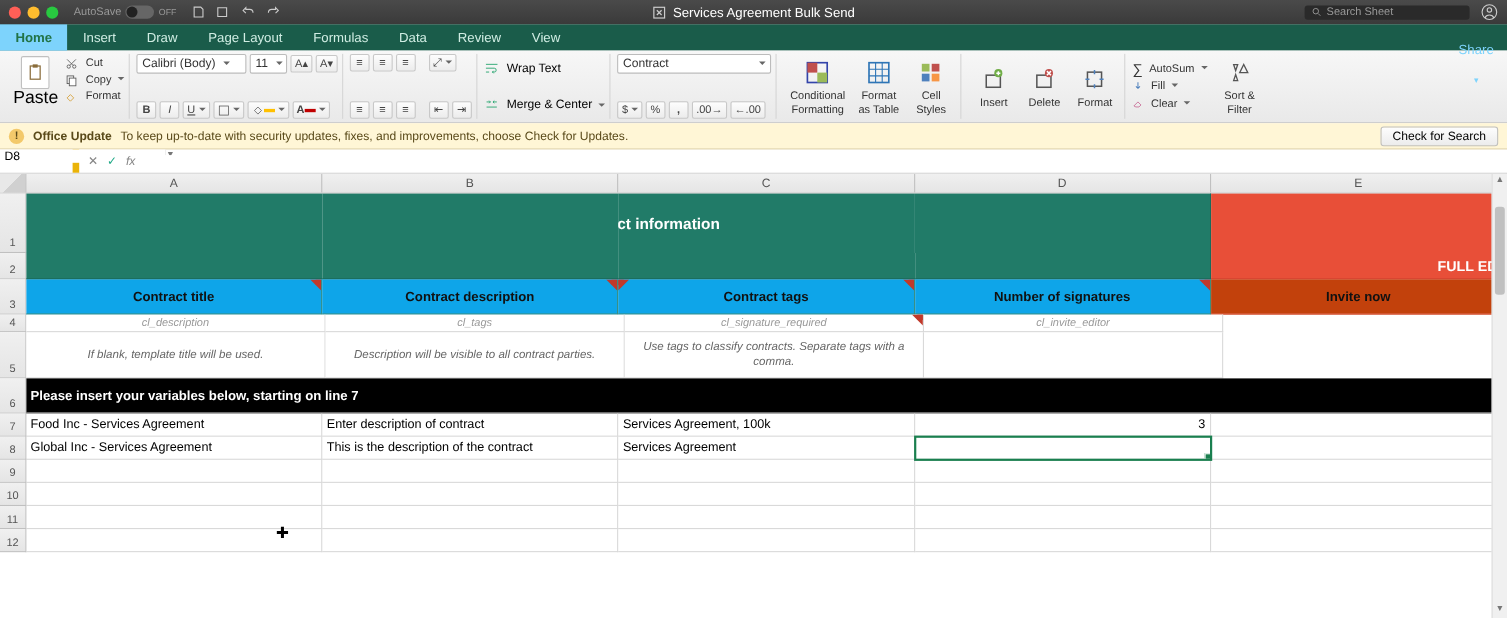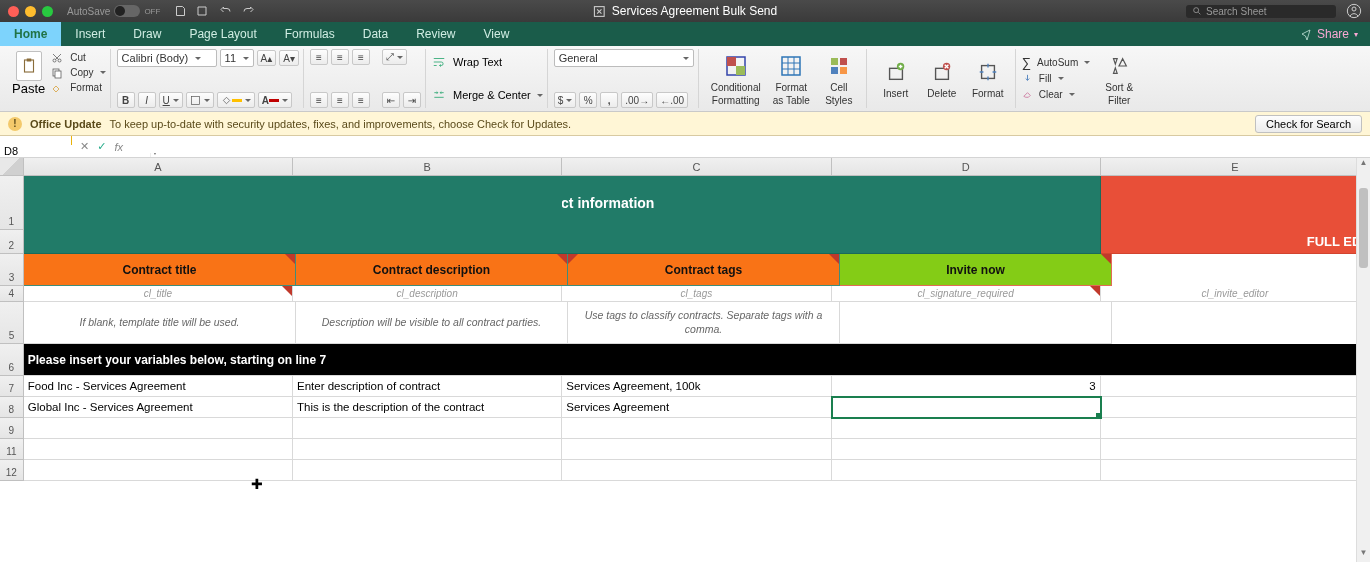--- a/index.html
+++ b/index.html
@@ -15,21 +15,21 @@
 .title-center { position:absolute; left:50%; transform:translateX(-50%); display:flex; align-items:center; gap:6px; color:#fff; font-size:12px; }
 .title-right { margin-left:auto; display:flex; align-items:center; gap:10px; }
 .search-sheet { background:#2a2a2a; border-radius:3px; padding:1px 6px; min-width:150px; font-size:10px; color:#999; display:flex; align-items:center; gap:4px; }
 .qat { display:flex; gap:10px; margin-left:14px; }
 .qat svg, .titlebar svg { fill:#ccc; }
 
 
 .ribbon-tabs { height: 24px; background: #1a5c4a; display:flex; align-items:stretch; }
 .rtab { padding: 0 14px; color:#d0ede3; font-size:12px; display:flex; align-items:center; cursor:pointer; }
 .rtab.active { background:#7dd3fc; color:#217346; font-weight:600; }
-.share-area { margin-left:auto; color:#f9a8d4; padding:0 12px; display:flex; align-items:center; gap:5px; font-size:12px; }
+.share-area { margin-left:auto; color:#7dd3fc; padding:0 12px; display:flex; align-items:center; gap:16px; font-size:12px;flex-direction:column; }
 
 
 .ribbon { height: 66px; background: linear-gradient(#f7f7f7,#e9e9e9); border-bottom:1px solid #c9c9c9; display:flex; padding:3px 4px; gap:2px; }
 .group { display:flex; flex-direction:column; justify-content:space-between; padding:0 4px; border-right:1px solid #d5d5d5; }
 .group:last-child{border-right:none}
 .grow { display:flex; gap:3px; align-items:center; }
 .small-btn { height:16px; min-width:18px; border:1px solid #c8c8c8; background:linear-gradient(#fdfdfd,#ececec); border-radius:2px; display:flex; align-items:center; justify-content:center; font-size:10px; color:#444; padding:0 3px; }
 .big-btn { display:flex; flex-direction:column; align-items:center; justify-content:center; gap:2px; padding:2px 6px; font-size:10px; color:#333; min-width:46px; }
 .big-btn .icon-box { width:28px; height:28px; display:flex; align-items:center; justify-content:center; }
 .combo { height:18px; border:1px solid #bcbcbc; background:#fff; border-radius:2px; display:flex; align-items:center; padding:0 4px; font-size:11px; color:#333; gap:4px; }
@@ -39,43 +39,43 @@
 .paste-main{display:flex;flex-direction:column;align-items:center;padding:2px 4px}
 .paste-main .pi{width:26px;height:30px;border:1px solid #c0c0c0;border-radius:2px;background:#fff;display:flex;align-items:center;justify-content:center}
 
 
 .msgbar { height: 24px; background:#fff6d6; border-bottom:1px solid #d8caa2; display:flex; align-items:center; padding:0 8px; font-size:11px; color:#5a4a1a; gap:8px; }
 .msgbar .icon-warn{width:14px;height:14px;border-radius:50%;background:#f3c96b;color:#5a4a1a;display:flex;align-items:center;justify-content:center;font-weight:700;font-size:10px}
 .msgbar-btn{margin-left:auto;background:linear-gradient(#fdfdfd,#ececec);border:1px solid #c0c0c0;border-radius:3px;padding:2px 10px;font-size:11px}
 
 
 .fbar { height: 22px; border-bottom:1px solid #d4d4d4; display:flex; align-items:stretch; background:#fff; }
-.namebox { width:72px; border-right:1px solid #eab308; display:flex; align-items:flex-end; }
+.namebox { width:72px; border-right:6px solid #eab308; display:flex; align-items:flex-start; }
 .namebox input{flex:1;border:none;font-size:11px;padding:0 4px;outline:none}
 .namebox .dd{width:14px;text-align:center;color:#777;font-size:8px;border-left:1px solid #eee}
 .fx-area{display:flex;align-items:center;gap:8px;padding:0 8px;flex:1}
 .fx-btn{color:#888;font-size:11px}
 .fx-label{font-style:italic;color:#888;font-size:11px}
 
 
 .grid { position:relative; height: calc(562px - 22px - 24px - 66px - 24px - 22px); display:flex; flex-direction:column; overflow:hidden; }
 .col-headers { display:flex; height:18px; background:linear-gradient(#f0f0f0,#e5e5e5); border-bottom:1px solid #c0c0c0; }
 .corner{width:24px;border-right:1px solid #c0c0c0;background:linear-gradient(135deg,#e8e8e8 50%,#d0d0d0 50%)}
 .ch { border-right:1px solid #c0c0c0; text-align:center; font-size:11px; color:#555; line-height:18px; }
 .chA{width:272px}.chB{width:272px}.chC{width:272px}.chD{width:272px}.chE{width:272px}
 .rows{display:flex;flex-direction:column;flex:1;position:relative}
 .row { display:flex; align-items:stretch; }
 .rh { width:24px; background:linear-gradient(#f0f0f0,#e5e5e5); border-right:1px solid #c0c0c0; border-bottom:1px solid #c0c0c0; text-align:center; font-size:10px; color:#555; display:flex; align-items:flex-end; justify-content:center; padding-bottom:2px; }
 .cell { border-right:1px solid #d9d9d9; border-bottom:1px solid #d9d9d9; font-size:11.5px; padding:2px 4px; display:flex; align-items:center; overflow:hidden; white-space:nowrap; }
 .wA{width:272px}.wB{width:272px}.wC{width:272px}.wD{width:272px}.wE{width:272px}
 
 .hd-teal{background:#217b68;color:#fff;font-weight:600;justify-content:center;border-right-color:#1a6a5a;border-bottom-color:#1a6a5a}
 .hd-orange{background:#e84f38;color:#fff;font-weight:700;justify-content:center;border-right-color:#d2442f;border-bottom-color:#d2442f}
-.sub-teal{background:#f97316;color:#111;font-weight:600;justify-content:center;font-size:12px;border-right-color:#3f8d7a;border-bottom-color:#3f8d7a;position:relative}
-.sub-orange{background:#84cc16;color:#111;font-weight:600;justify-content:center;font-size:12px;border-right-color:#e26c56;border-bottom-color:#e26c56;position:relative}
+.sub-teal{background:#0ea5e9;color:#111;font-weight:600;justify-content:center;font-size:12px;border-right-color:#3f8d7a;border-bottom-color:#3f8d7a;position:relative}
+.sub-orange{background:#c2410c;color:#111;font-weight:600;justify-content:center;font-size:12px;border-right-color:#e26c56;border-bottom-color:#e26c56;position:relative}
 .note-cell{background:#fff;justify-content:center;font-size:10px;font-style:italic;color:#999;position:relative}
 .hint-cell{background:#fff;justify-content:center;font-size:10.5px;font-style:italic;color:#666;text-align:center;white-space:normal;line-height:1.25}
 .black-row{background:#000;color:#fff;font-weight:600;font-size:12px}
 .tri-tr::after{content:"";position:absolute;top:0;right:0;border:5px solid transparent;border-top-color:#c0392b;border-right-color:#c0392b}
 .tri-tl::before{content:"";position:absolute;top:0;left:0;border:5px solid transparent;border-top-color:#c0392b;border-left-color:#c0392b}
 .row-h-big{height:54px}.row-h-med{height:24px}.row-h-sm{height:21px}.row-h-hint{height:42px}
 .right{justify-content:flex-end}
 .sel-active{outline:2px solid #1a7f4f;outline-offset:-1px;position:relative;z-index:2}
 .sel-active::after{content:"";position:absolute;right:-3px;bottom:-3px;width:6px;height:6px;background:#1a7f4f;border:1px solid #fff}
 .cursor-cross{position:absolute;left:251px;top:300px;font-size:14px;color:#000;pointer-events:none}
@@ -166,21 +166,21 @@
 
   <div class="group">
     <div class="clip-split">
       <div class="paste-main">
         <div class="pi">
             <svg width="18" height="22" viewBox="0 0 24 24">
               <rect x="6" y="4" width="12" height="16" fill="none" stroke="#8a6d3b" stroke-width="1.5"></rect>
               <rect x="9" y="2" width="6" height="4" fill="#8a6d3b"></rect>
             </svg>
           </div>
-        <span style="font-size:13px">Paste</span>
+        <span style="font-size:16px">Paste</span>
       </div>
       <div class="lbl-stack" style="display:flex;flex-direction:column;gap:2px;padding-top:2px">
         <div class="grow">
             <svg width="12" height="12" viewBox="0 0 24 24">
               <circle cx="7" cy="17" r="3" fill="none" stroke="#555" stroke-width="1.5"></circle>
               <circle cx="17" cy="17" r="3" fill="none" stroke="#555" stroke-width="1.5"></circle>
               <path d="M9 15L20 4M15 15L4 4" stroke="#555" stroke-width="1.5"></path>
             </svg>
             <span style="font-size:10px;margin-left:4px">Cut</span>
           </div>
@@ -277,21 +277,21 @@
           <path d="M4 8h6l-2-2m2 2l-2 2M20 8h-6l2-2m-2 2l2 2M4 16h16" stroke="#3a7" stroke-width="1.5" fill="none"></path>
         </svg>
       <span style="font-size:11px;margin-left:4px">Merge &amp; Center</span>
         <span class="caret"></span>
     </div>
   </div>
 
   <div class="group">
     <div class="grow">
         <div class="combo" style="width:140px">
-          <span>General</span>
+          <span>Contract</span>
           <span class="caret" style="margin-left:auto"></span>
         </div>
       </div>
     <div class="grow">
       <div class="small-btn">$<span class="caret"></span></div>
       <div class="small-btn">%</div>
       <div class="small-btn">
           <b>,</b>
         </div>
       <div class="small-btn">.00→</div>
@@ -450,26 +450,26 @@
       <div class="cell wC hd-teal" style="border-right:none"></div>
       <div class="cell wD hd-teal"></div>
       <div class="cell wE hd-orange" style="justify-content:flex-end;font-size:13px">FULL EDI</div>
     </div>
 
     <div class="row" style="height:32px">
       <div class="rh">3</div>
       <div class="cell wA sub-teal tri-tr">Contract title</div>
       <div class="cell wB sub-teal tri-tr">Contract description</div>
       <div class="cell wC sub-teal tri-tr tri-tl">Contract tags</div>
+      <div class="cell wD sub-teal tri-tr">Number of signatures</div>
       <div class="cell wE sub-orange tri-tr">Invite now</div>
     </div>
 
     <div class="row" style="height:16px">
       <div class="rh">4</div>
-      <div class="cell wA note-cell tri-tr">cl_title</div>
       <div class="cell wB note-cell">cl_description</div>
       <div class="cell wC note-cell">cl_tags</div>
       <div class="cell wD note-cell tri-tr">cl_signature_required</div>
       <div class="cell wE note-cell">cl_invite_editor</div>
     </div>
 
     <div class="row row-h-hint">
       <div class="rh">5</div>
       <div class="cell wA hint-cell">If blank, template title will be used.</div>
       <div class="cell wB hint-cell">Description will be visible to all contract parties.</div>
@@ -502,20 +502,28 @@
 
     <div class="row row-h-sm">
         <div class="rh">9</div>
         <div class="cell wA"></div>
         <div class="cell wB"></div>
         <div class="cell wC"></div>
         <div class="cell wD"></div>
         <div class="cell wE"></div>
       </div>
     <div class="row row-h-sm">
+        <div class="rh">10</div>
+        <div class="cell wA"></div>
+        <div class="cell wB"></div>
+        <div class="cell wC"></div>
+        <div class="cell wD"></div>
+        <div class="cell wE"></div>
+      </div>
+    <div class="row row-h-sm">
         <div class="rh">11</div>
         <div class="cell wA"></div>
         <div class="cell wB"></div>
         <div class="cell wC"></div>
         <div class="cell wD"></div>
         <div class="cell wE"></div>
       </div>
     <div class="row row-h-sm">
         <div class="rh">12</div>
         <div class="cell wA"></div>

